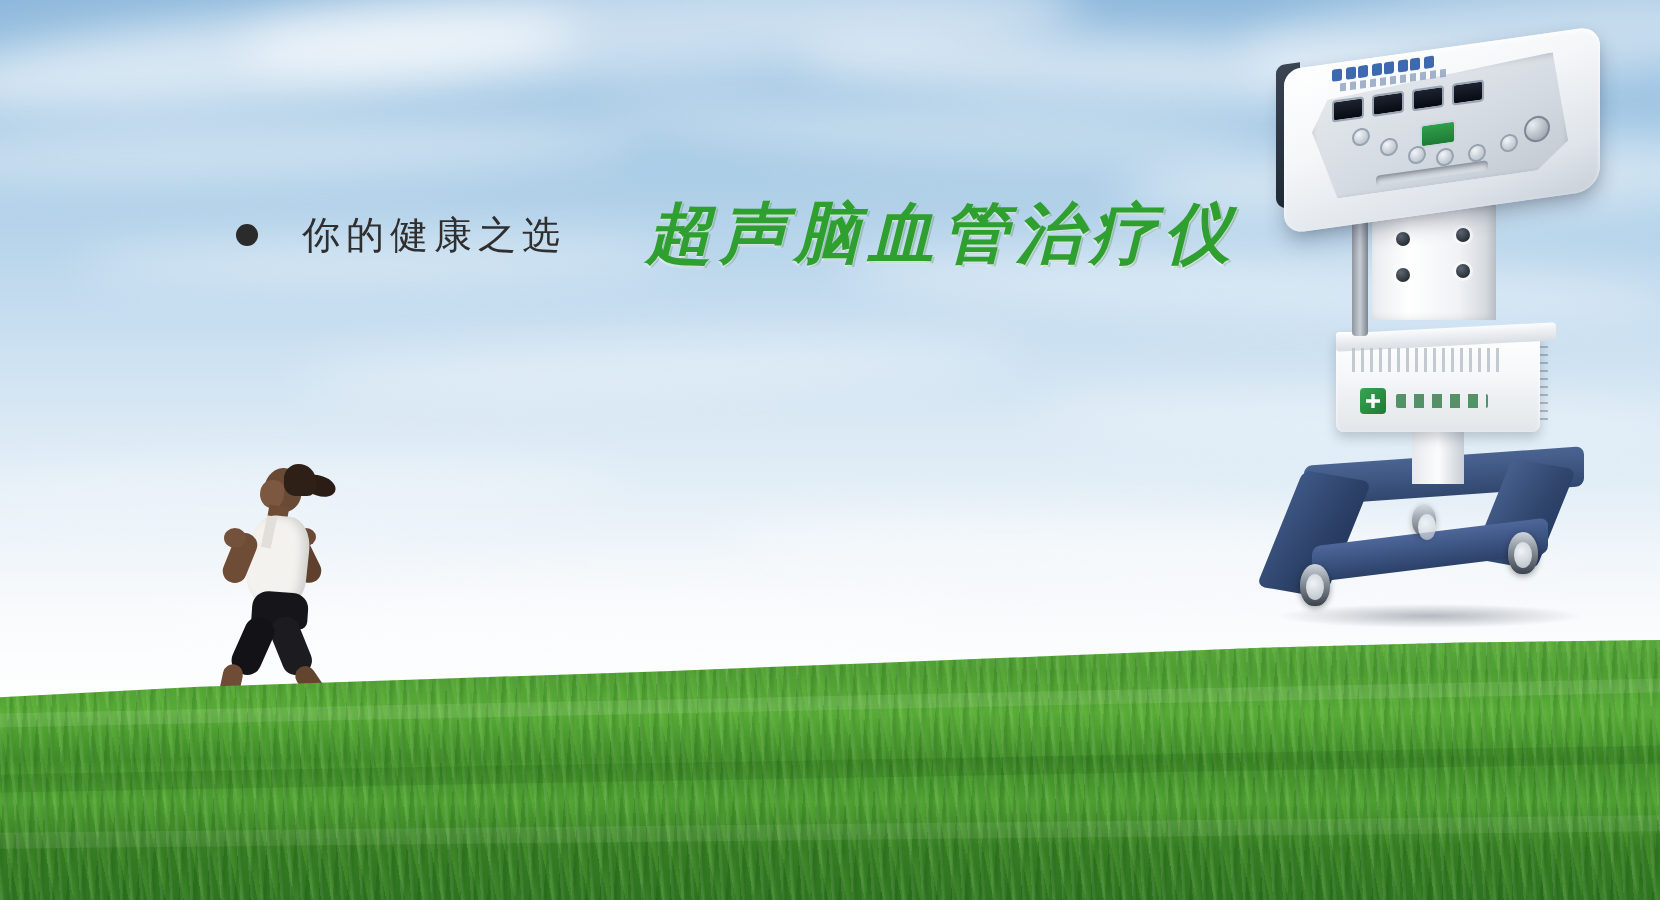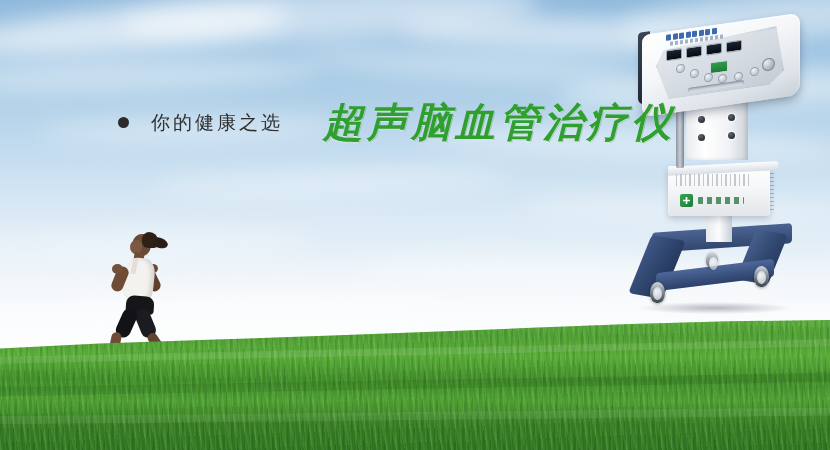--- a/index.html
+++ b/index.html
@@ -258,21 +258,21 @@
   .bullet { width:11px; height:11px; border-radius:50%; flex:none; }
   .bullet-dark { background:#2b2b2b; }
   .bullet-green { background:#2f8f3a; }
   .tagline {
     font-family:Liberation Serif, serif;
     font-size:19px; color:#2f2f2f; letter-spacing:3px;
     white-space:nowrap;
   }
   .headline {
     font-family:"DejaVu Serif", serif;
-    font-size:40px; font-weight:bold; font-style:italic;
+    font-size:33px; font-weight:bold; font-style:italic;
     color:#2fa02f; letter-spacing:4px; white-space:nowrap;
     margin-left:18px;
     text-shadow:0 1px 1px rgba(255,255,255,.65), 1px 1px 0 rgba(20,90,20,.25);
   }
   .subhead {
     font-family:"Liberation Sans", sans-serif;
     font-size:19.5px; font-weight:bold; color:#17692c;
     letter-spacing:.2px; white-space:nowrap;
   }
 </style>

